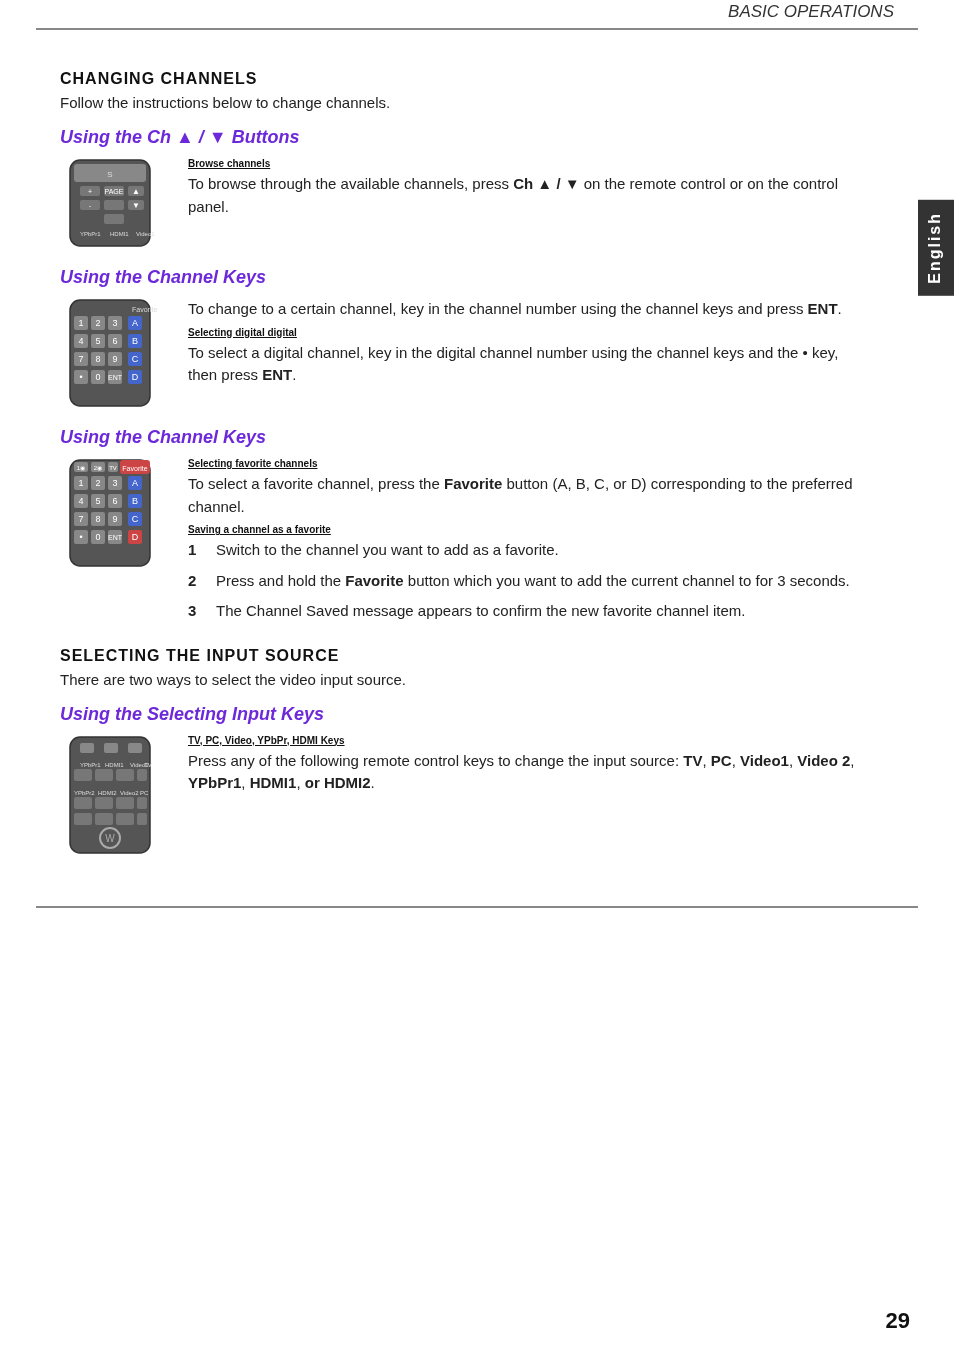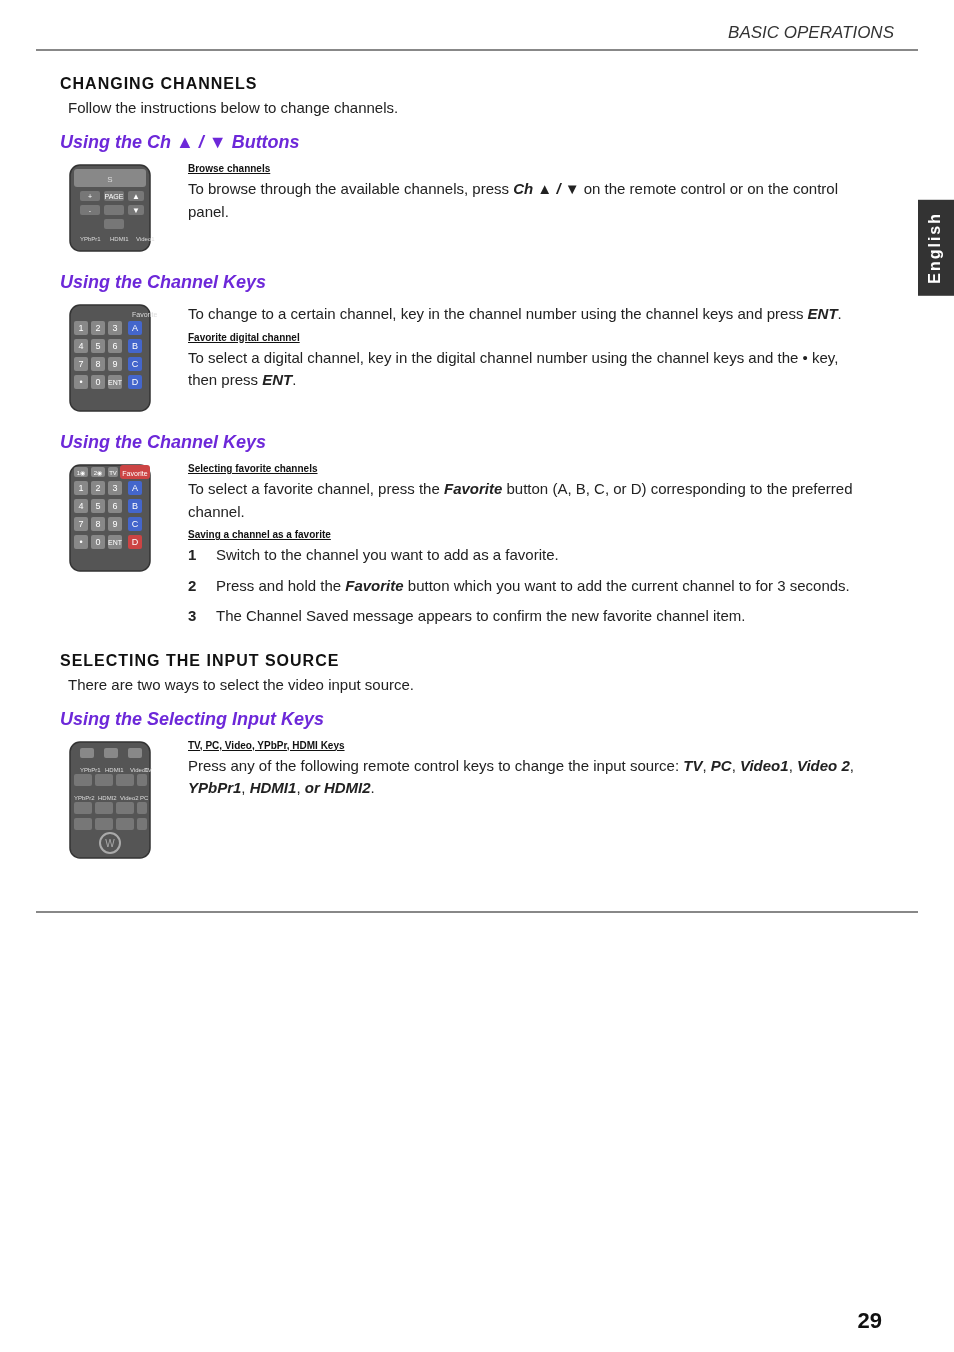--- a/index.html
+++ b/index.html
@@ -32,57 +32,56 @@
       text-orientation: mixed;
       transform: rotate(180deg);
       font-size: 16px;
       font-weight: bold;
       padding: 12px 8px;
       letter-spacing: 2px;
     }
 
     
     .top-header {
-      padding: 23px 60px 0 60px;
+      padding: 2px 60px 0 60px;
       text-align: right;
     }
     .top-rule {
       border: none;
       border-top: 2px solid #888;
       margin: 6px 36px 0 36px;
     }
     .header-title {
       font-style: italic;
       font-size: 17px;
       color: #333;
       font-weight: normal;
       margin-right: 0;
     }
 
     
     .content {
-      padding: 24px 60px 24px 60px;
+      padding: 40px 60px 24px 60px;
       margin-right: 36px;
     }
 
     
     .section-title {
       font-size: 16px;
       font-weight: 900;
       letter-spacing: 1px;
       color: #111;
       margin-bottom: 6px;
       text-transform: uppercase;
     }
 
     .section-intro {
       font-size: 15px;
       margin-bottom: 16px;
       color: #222;
-      margin-left: 8px;
     }
 
     
     .subsection-title {
       font-style: italic;
       font-size: 18px;
       font-weight: bold;
       margin-bottom: 10px;
       margin-top: 10px;
       color: #6d28d9;
@@ -115,21 +114,21 @@
       margin-bottom: 4px;
     }
 
     p.body-text {
       font-size: 15px;
       line-height: 1.5;
       color: #222;
       margin-bottom: 6px;
     }
 
-    .bold { font-weight: bold; font-style: italic; }
+    .bold { font-weight: bold; }
 
     
     .numbered-list {
       list-style: none;
       margin-left: 0;
       padding-left: 0;
     }
     .numbered-list li {
       display: flex;
       align-items: flex-start;
@@ -145,21 +144,21 @@
 
     .bottom-rule {
       border: none;
       border-top: 2px solid #888;
       margin: 8px 36px 0 36px;
     }
 
     .page-number-area {
       position: absolute;
       bottom: 18px;
-      right: 72px;
+      right: 44px;
       font-size: 22px;
       font-weight: bold;
       color: #111;
     }
   </style>
 </head>
 <body>
 
 <div class="page-wrapper">
 
@@ -263,21 +262,21 @@
               <rect x="48" y="72" width="14" height="14" rx="2" fill="#888"></rect>
                 <text x="55" y="82" text-anchor="middle" fill="#fff" font-size="7" font-family="Arial">ENT</text>
               <rect x="68" y="72" width="14" height="14" rx="2" fill="#4466cc"></rect>
                 <text x="75" y="82" text-anchor="middle" fill="#fff" font-size="9" font-family="Arial">D</text>
             </svg>
           </div>
           <div class="subsection-content">
             <p class="body-text">
               To change to a certain channel, key in the channel number using the channel keys and press <span class="bold">ENT</span>.
             </p>
-            <span class="link-heading">Favorite digital channel</span>
+            <span class="link-heading">Selecting digital digital</span>
             <p class="body-text">
               To select a digital channel, key in the digital channel number using the channel keys and the • key, then press <span class="bold">ENT</span>.
             </p>
           </div>
         </div>
       </div>
 
       <div>
         <div class="subsection-title">Using the Channel Keys</div>
         <div class="subsection-row">

